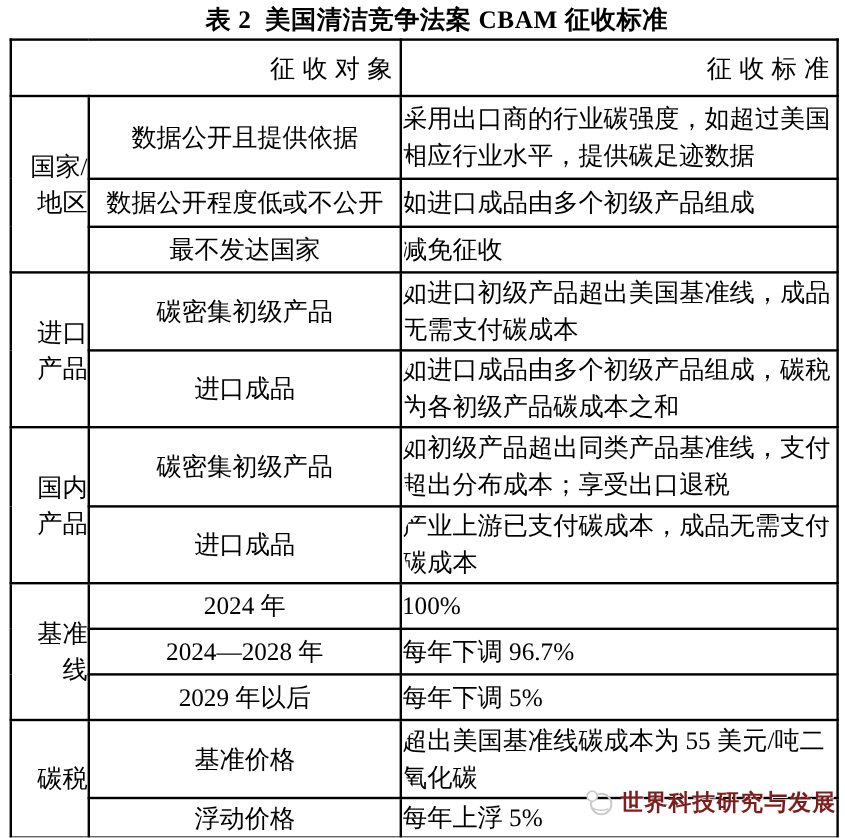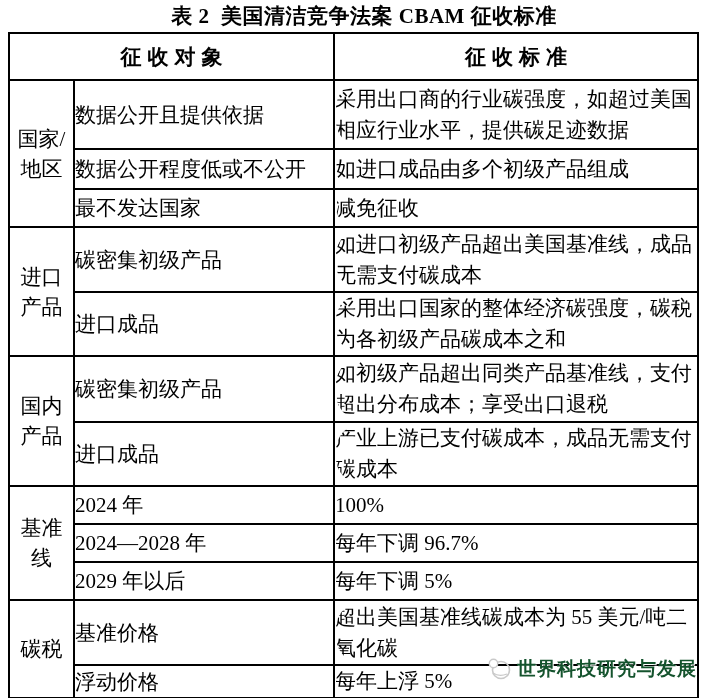--- a/index.html
+++ b/index.html
@@ -41,31 +41,32 @@
   table.cbam col.c2 { width: 260px; }
   table.cbam col.c3 { width: 364px; }
   table.cbam th, table.cbam td {
     border: 2px solid #000000;
     padding: 0;
     vertical-align: middle;
     font-weight: normal;
     overflow: hidden;
   }
   table.cbam th {
-    font-weight: bold;
-    text-align: center;
+    font-weight: normal;
+    text-align: right;
     letter-spacing: 6px;
     text-indent: 6px;
   }
   td.grp {
-    text-align: center;
+    text-align: right;
     white-space: pre-line;
     line-height: 30px;
   }
   td.obj {
+    text-align: center;
   }
   td.std {
     text-align: left;
     padding-left: 7px;
     padding-right: 8px;
     line-height: 31px;
     border-radius: 28px;
   }
   tr.h47 { height: 47px; }
   tr.h69 { height: 69px; }
@@ -75,21 +76,21 @@
   tr.h61 { height: 61px; }
   tr.h66 { height: 66px; }
   tr.h32 { height: 32px; }
   .watermark {
     position: absolute;
     left: 486px;
     top: 656px;
     display: flex;
     align-items: center;
     gap: 5px;
-    color: #14532d;
+    color: #7f1d1d;
     font-size: 19px;
     font-weight: bold;
     letter-spacing: 1px;
     text-shadow: 1px 1px 0 #ffffff;
     white-space: nowrap;
     pointer-events: none;
   }
   .watermark svg { display: block; }
 </style>
 </head>
@@ -128,21 +129,21 @@
     </tr>
 
     <tr class="h65">
       <td class="grp" rowspan="2">进口
 产品</td>
       <td class="obj">碳密集初级产品</td>
       <td class="std">如进口初级产品超出美国基准线，成品无需支付碳成本</td>
     </tr>
     <tr class="h61">
       <td class="obj">进口成品</td>
-      <td class="std">采用出口国家的整体经济碳强度，碳税为各初级产品碳成本之和</td>
+      <td class="std">如进口成品由多个初级产品组成，碳税为各初级产品碳成本之和</td>
     </tr>
 
     <tr class="h66">
       <td class="grp" rowspan="2">国内
 产品</td>
       <td class="obj">碳密集初级产品</td>
       <td class="std">如初级产品超出同类产品基准线，支付超出分布成本；享受出口退税</td>
     </tr>
     <tr class="h61">
       <td class="obj">进口成品</td>

